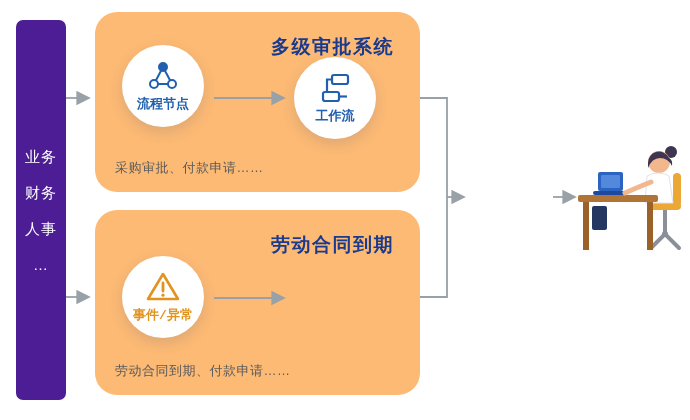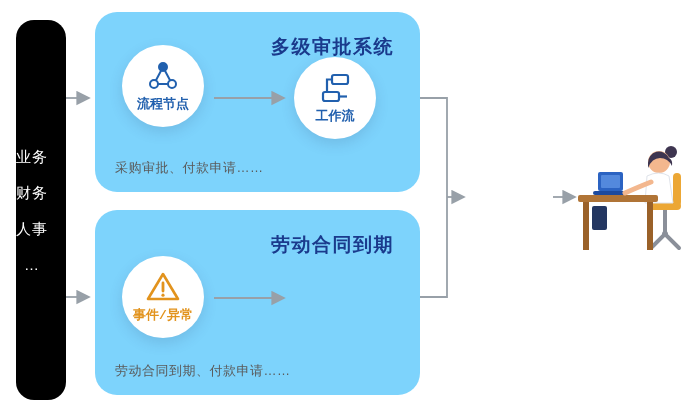--- a/index.html
+++ b/index.html
@@ -6,30 +6,30 @@
   html,body { width:690px; height:420px; }
   body {
     font-family:"Liberation Sans","DejaVu Sans",sans-serif;
     background:#ffffff;
   }
   .canvas { position:relative; width:690px; height:420px; background:#fff; overflow:hidden; }
 
   
   .left-bar {
     position:absolute; left:16px; top:20px; width:50px; height:380px;
-    background:#000000; border-radius:18px;
-    display:flex; align-items:center; justify-content:flex-start;
+    background:#4c1d95; border-radius:7px;
+    display:flex; align-items:center; justify-content:center;
   }
   .bar-text { display:flex; flex-direction:column; gap:17px; color:#fff;
     font-size:15px; text-align:center; letter-spacing:1px; }
 
   
   .panel {
     position:absolute; left:95px; width:325px;
-    background:#7dd3fc; border-radius:22px;
+    background:#fdba74; border-radius:22px;
   }
   .panel-top { top:12px; height:180px; }
   .panel-bottom { top:210px; height:185px; }
   .panel-title {
     position:absolute; top:22px; right:26px;
     font-size:19px; font-weight:bold; color:#1a3a8c; letter-spacing:1.5px;
   }
   .panel-desc {
     position:absolute; left:20px; bottom:15px;
     font-size:13px; color:#5a5a5a; letter-spacing:.5px;

